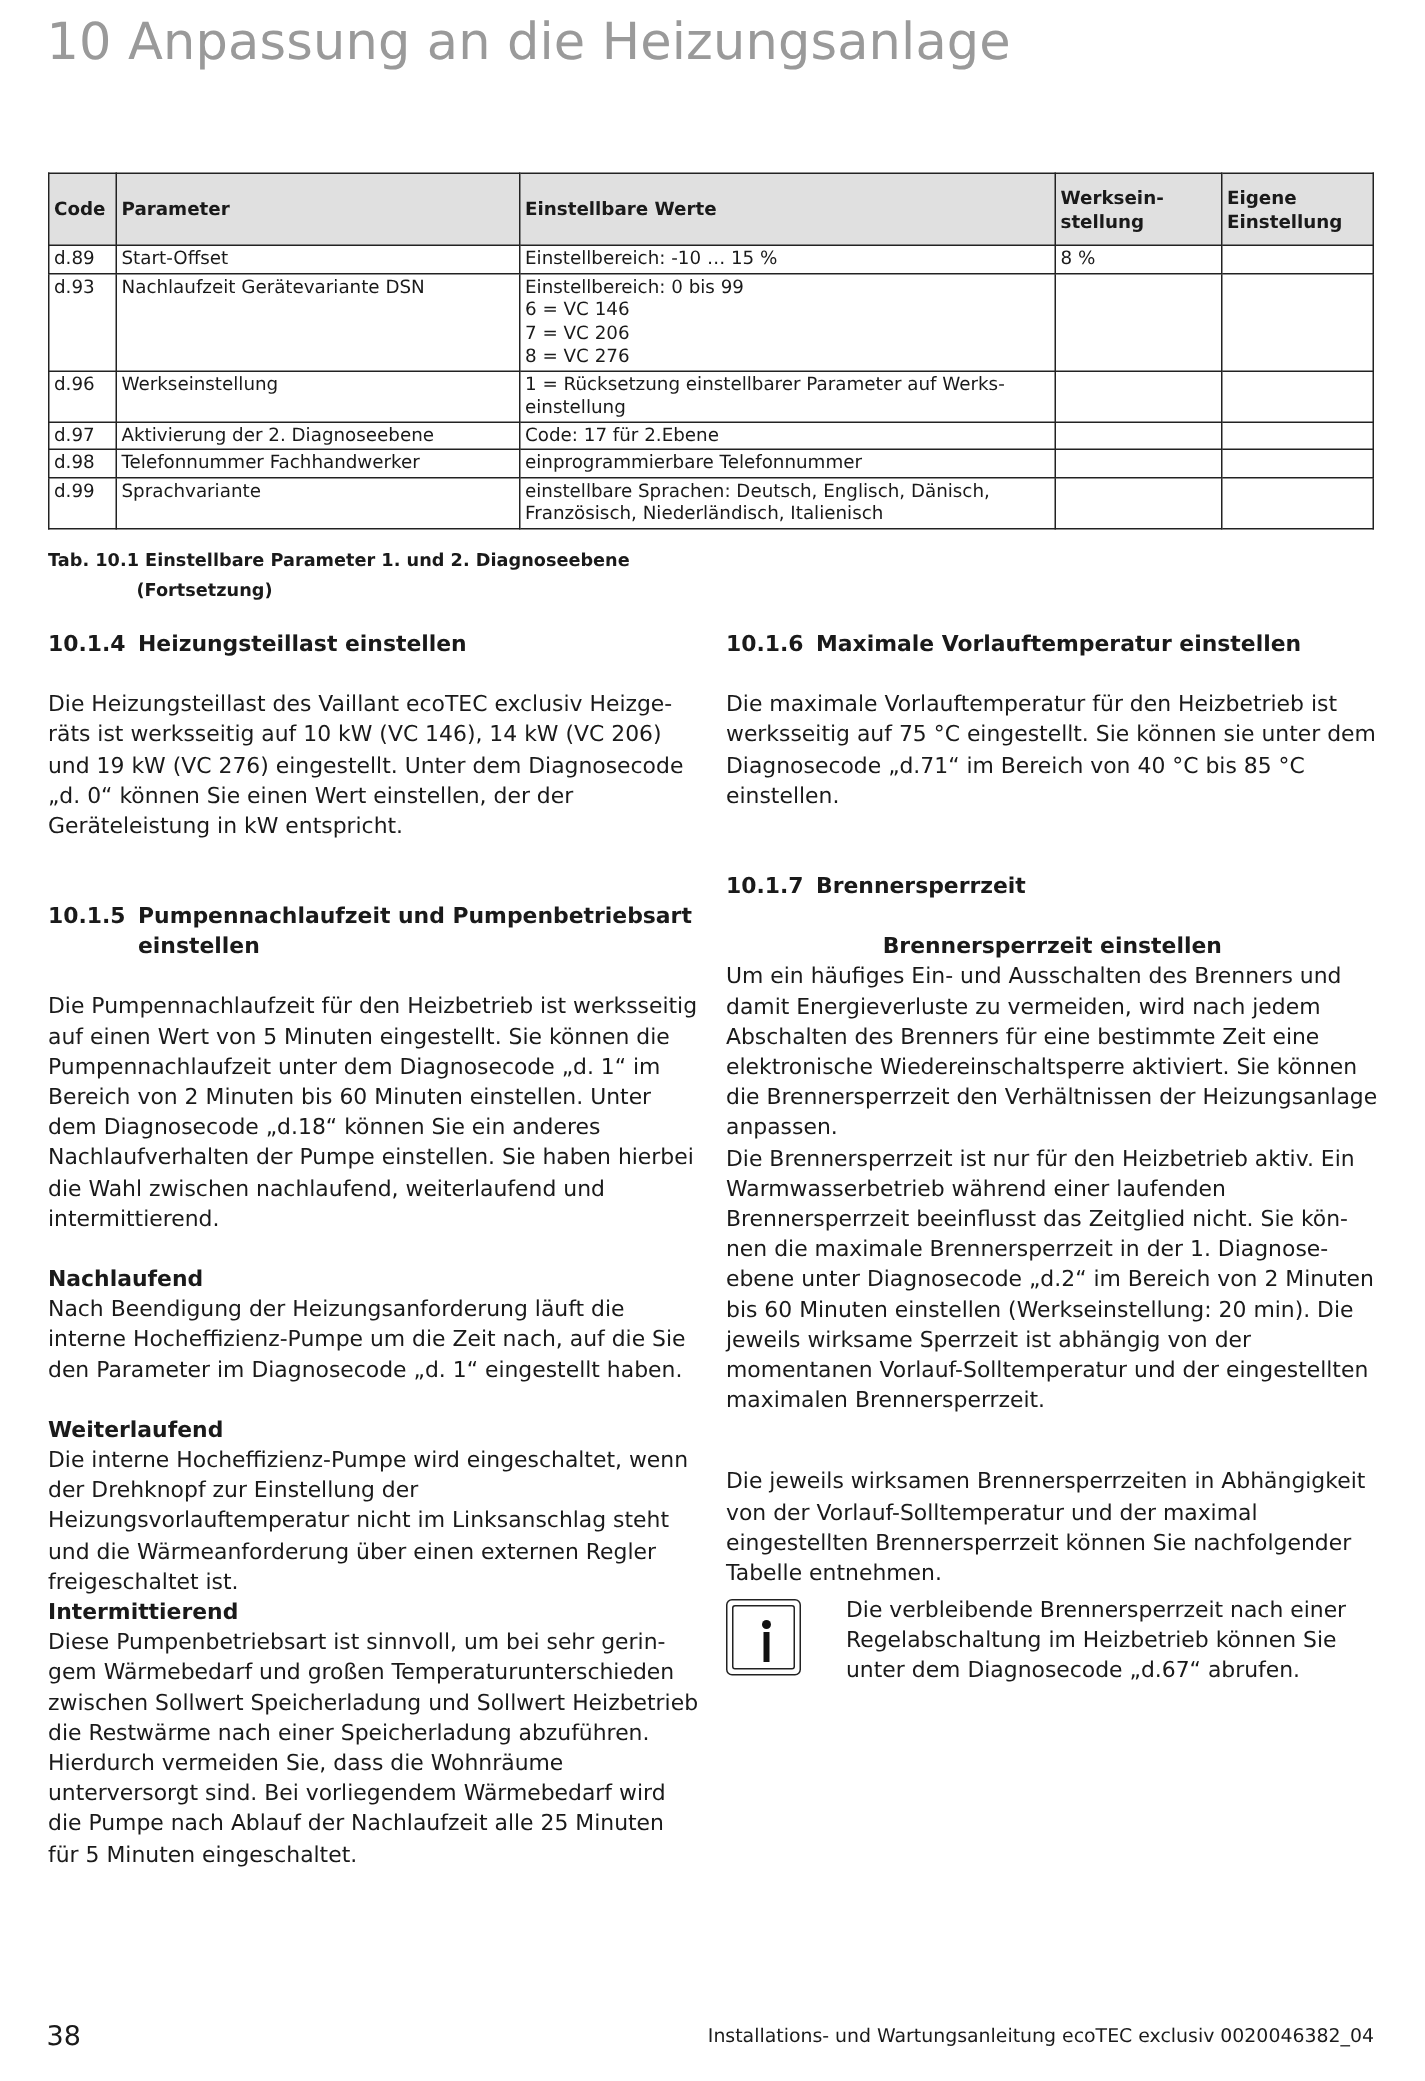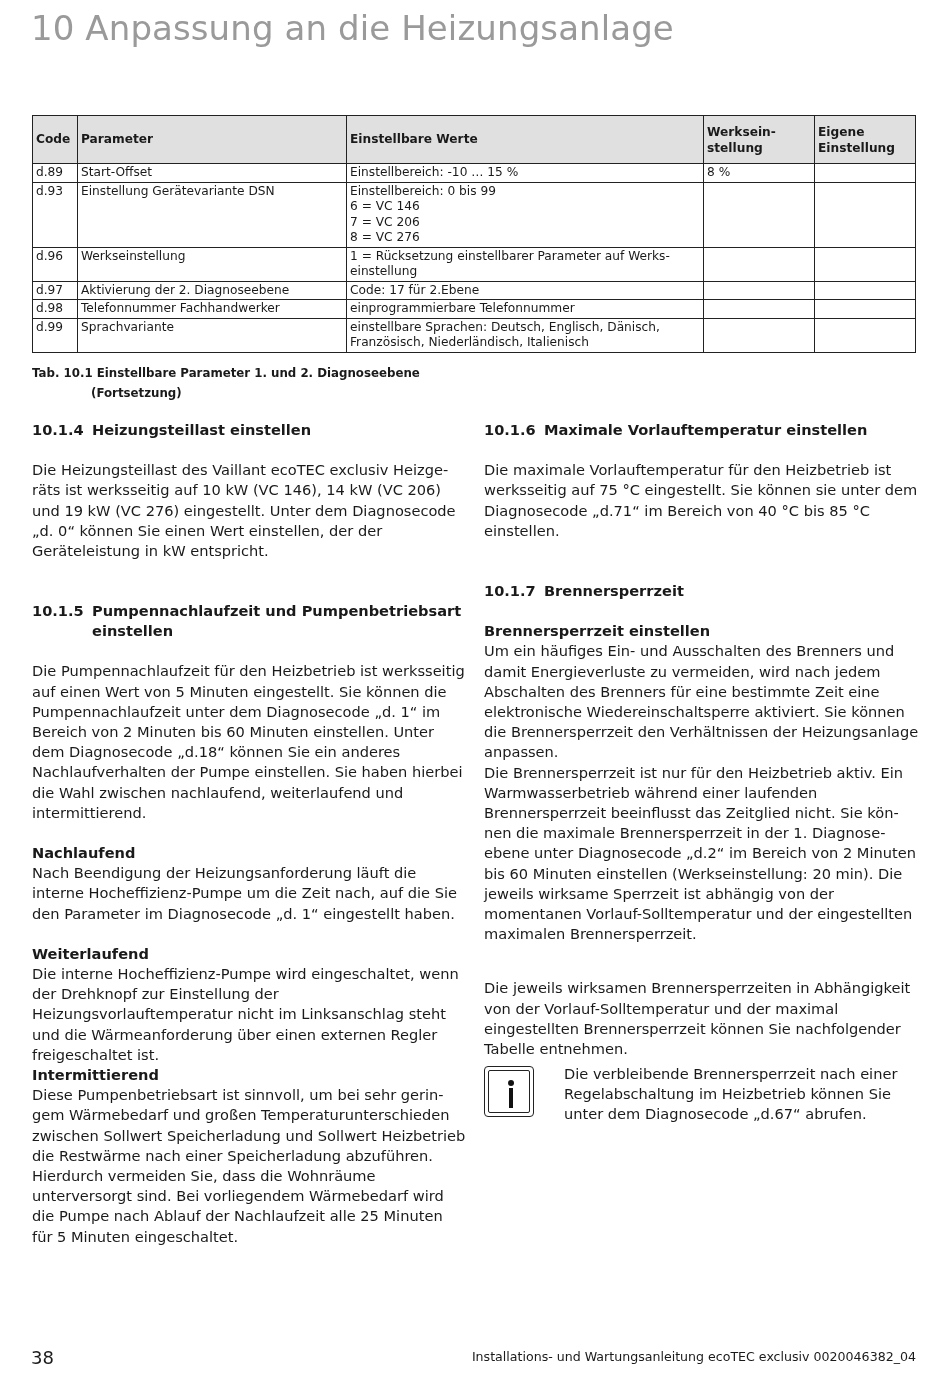--- a/index.html
+++ b/index.html
@@ -58,21 +58,21 @@
       <td class="c-code">d.89</td>
       <td class="c-param">Start-Offset</td>
       <td class="c-vals">
           <div>Einstellbereich: -10 … 15 %</div>
         </td>
       <td class="c-werk">8 %</td>
       <td></td>
     </tr>
     <tr>
       <td>d.93</td>
-      <td>Einstellung Gerätevariante DSN</td>
+      <td>Nachlaufzeit Gerätevariante DSN</td>
       <td>
         <div>Einstellbereich: 0 bis 99</div>
         <div>6 = VC 146</div>
         <div>7 = VC 206</div>
         <div>8 = VC 276</div>
       </td>
       <td></td>
       <td></td>
     </tr>
     <tr>
@@ -149,21 +149,21 @@
     <span>Maximale Vorlauftemperatur einstellen</span>
   </div>
   <p style="margin-top:20px;">Die maximale Vorlauftemperatur für den Heizbetrieb ist werksseitig auf 75 °C eingestellt. Sie können sie unter dem Diagnosecode „d.71“ im Bereich von 40 °C bis 85 °C einstellen.</p>
 </div>
 
 <div class="col right" style="top:581px;">
   <div class="h3">
     <span class="num">10.1.7</span>
     <span>Brennersperrzeit</span>
   </div>
-  <p style="margin-top:20px;" class="sub">Brennersperrzeit einstellen</p>
+  <p style="margin-top:20px;text-align:center;" class="sub">Brennersperrzeit einstellen</p>
   <p>Um ein häufiges Ein- und Ausschalten des Brenners und damit Energieverluste zu vermeiden, wird nach jedem Abschalten des Brenners für eine bestimmte Zeit eine elektronische Wiedereinschaltsperre aktiviert. Sie kön­nen die Brennersperrzeit den Verhältnissen der Hei­zungsanlage anpassen.</p>
   <p>Die Brennersperrzeit ist nur für den Heizbetrieb aktiv. Ein Warmwasserbetrieb während einer laufenden Brennersperrzeit beeinflusst das Zeitglied nicht. Sie kön­nen die maximale Brennersperrzeit in der 1. Diagnose­ebene unter Diagnosecode „d.2“ im Bereich von 2 Minuten bis 60 Minuten einstellen (Werkseinstellung: 20 min). Die jeweils wirksame Sperrzeit ist abhängig von der momentanen Vorlauf-Solltemperatur und der ein­gestellten maximalen Brennersperrzeit.</p>
   <p style="margin-top:34px;">Die jeweils wirksamen Brennersperrzeiten in Abhängig­keit von der Vorlauf-Solltemperatur und der maximal eingestellten Brennersperrzeit können Sie nachfolgender Tabelle entnehmen.</p>
 </div>
 
 <div class="info">
   <div class="info-icon">
     <div class="inner">
         <div class="dot"></div>
         <div class="bar"></div>

